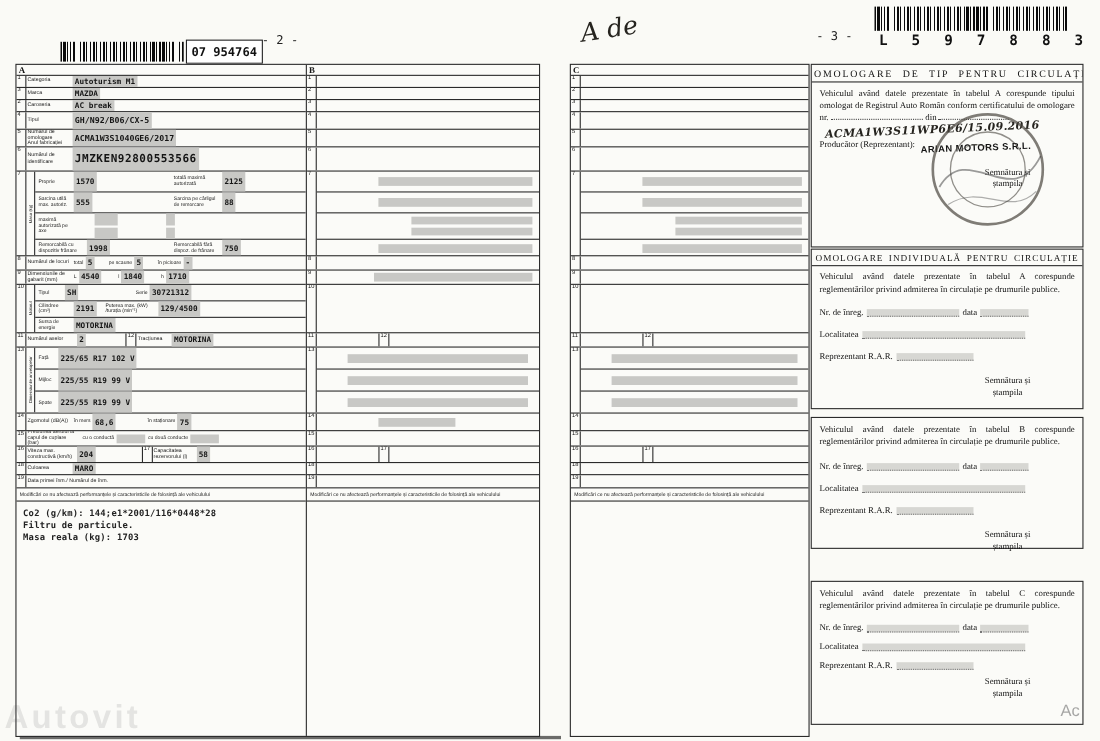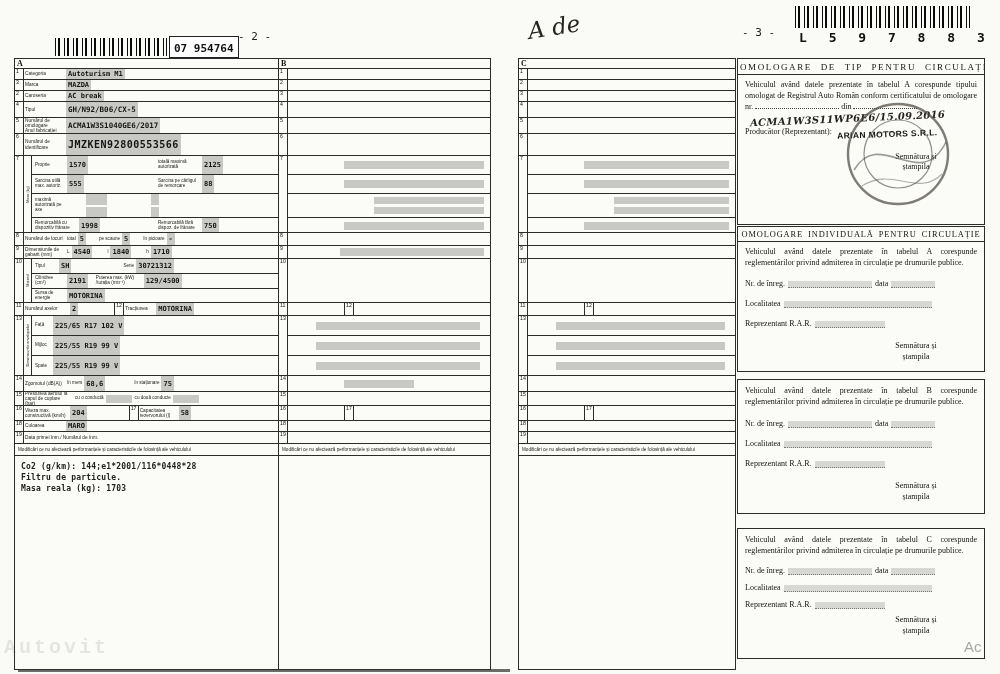--- a/index.html
+++ b/index.html
@@ -515,21 +515,21 @@
       <span>Localitatea</span>
       <span class="shade" style="width:148px"></span>
     </div>
     <div class="regline">
       <span>Reprezentant R.A.R.</span>
       <span class="shade" style="width:70px"></span>
     </div>
     <div class="sigblock">Semnătura și ștampila</div>
   </div>
 
-  <div class="rbox" style="left:737px;top:379px;width:248px;height:135px">
+  <div class="rbox" style="left:737px;top:379px;width:248px;height:120px">
     <div class="rbody" style="padding-top:5px">Vehiculul având datele prezentate în tabelul B corespunde reglementărilor privind admiterea în circulație pe drumurile publice.</div>
     <div class="regline" style="margin-top:12px">
       <span>Nr. de înreg.</span>
       <span class="shade" style="width:84px"></span>
       <span>data</span>
       <span class="shade" style="width:44px"></span>
     </div>
     <div class="regline">
       <span>Localitatea</span>
       <span class="shade" style="width:148px"></span>
@@ -553,17 +553,17 @@
       <span>Localitatea</span>
       <span class="shade" style="width:148px"></span>
     </div>
     <div class="regline" style="margin-top:8px">
       <span>Reprezentant R.A.R.</span>
       <span class="shade" style="width:70px"></span>
     </div>
     <div class="sigblock" style="margin-top:6px">Semnătura și ștampila</div>
   </div>
 
-  <div class="abs" style="left:4px;top:636px;font-size:20px;font-weight:bold;color:rgba(80,80,80,0.13);letter-spacing:3px;font-family:Liberation Mono, monospace">Autovit</div>
+  <div class="abs" style="left:4px;top:636px;font-size:30px;font-weight:bold;color:rgba(80,80,80,0.13);letter-spacing:3px;font-family:Liberation Sans, sans-serif">Autovit</div>
   <div class="abs" style="left:964px;top:638px;font-size:15px;color:rgba(110,110,110,0.6)">Ac</div>
   <div class="abs" style="left:18px;top:669px;width:492px;height:3px;background:#2e2e2e;opacity:0.7"></div>
 
 </div>
 
 </body></html>

